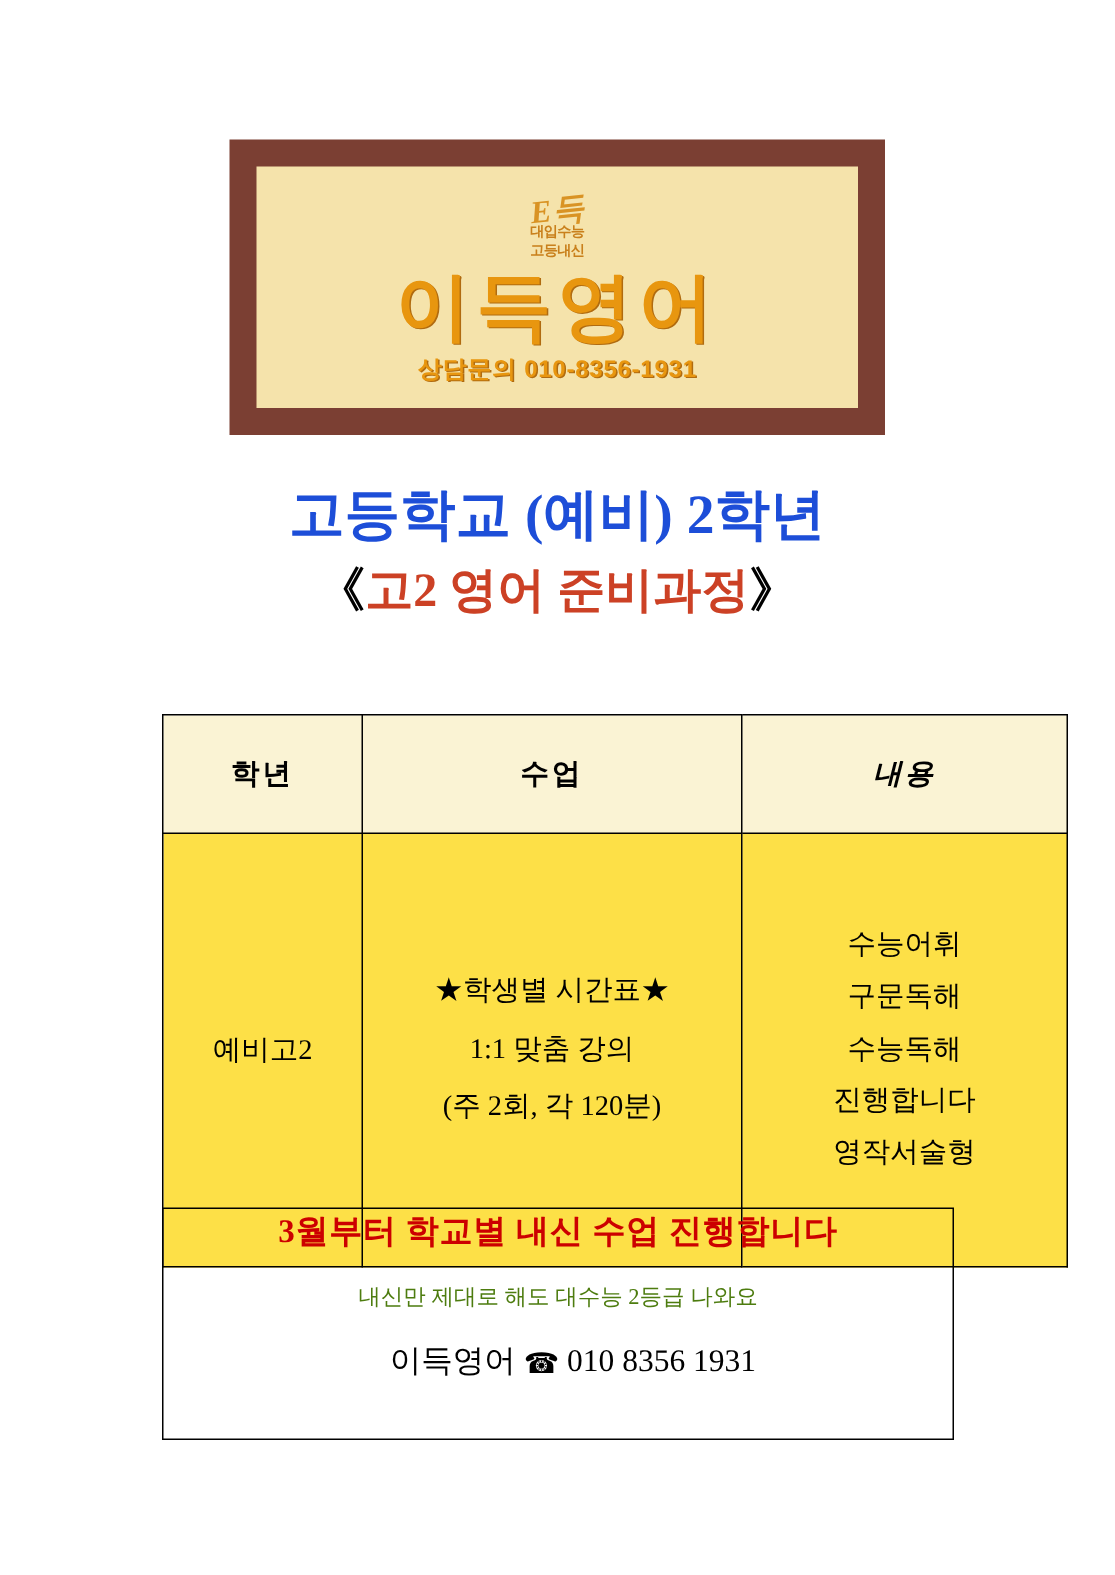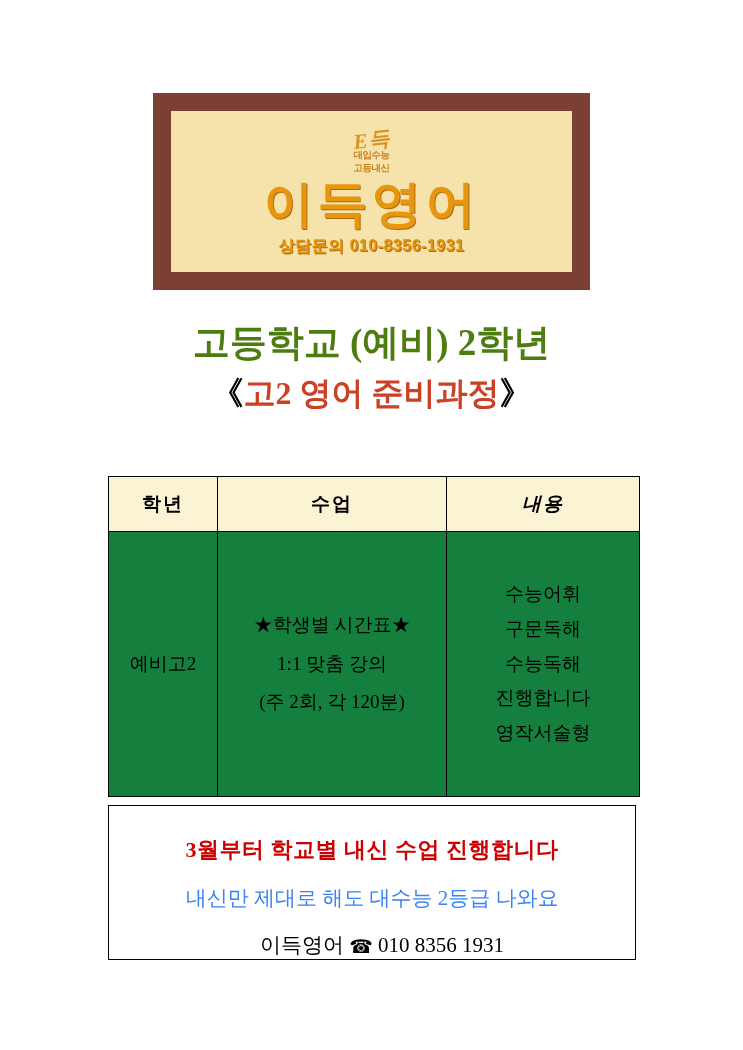--- a/index.html
+++ b/index.html
@@ -102,21 +102,21 @@
   
   .heading-main {
     position: absolute;
     top: 318px;
     left: 0;
     width: 743px;
     text-align: center;
     font-size: 37px;
     font-weight: bold;
     letter-spacing: 0px;
-    color: #4d7c0f;
+    color: #1d4ed8;
   }
   .heading-sub {
     position: absolute;
     top: 372px;
     left: 0;
     width: 743px;
     text-align: center;
     font-size: 32px;
     font-weight: bold;
     color: #cc4125;
@@ -133,35 +133,35 @@
     width: 528px;
     border-collapse: collapse;
     table-layout: fixed;
   }
   .course-table th,
   .course-table td {
     border: 1px solid #000000;
     text-align: center;
     vertical-align: middle;
     font-size: 19px;
-    padding: 0;
+    padding: 12px;
   }
   .course-table thead th {
     background: #faf3d4;
     height: 54px;
     font-weight: bold;
     letter-spacing: 2px;
   }
   .col-grade { width: 108px; }
   .col-class { width: 228px; font-family: Liberation Mono, monospace; }
   .col-content { width: 192px; font-style: italic; }
 
   .course-table tbody td {
     height: 264px;
-    background: #15803d;
+    background: #fde047;
   }
   .cell-lines {
     display: flex;
     flex-direction: column;
     align-items: center;
     justify-content: center;
     gap: 18px;
     line-height: 1.1;
   }
   .cell-lines.tight {
@@ -176,32 +176,32 @@
     position: absolute;
     left: 108px;
     top: 805px;
     width: 528px;
     height: 155px;
     border: 1px solid #000000;
     box-sizing: border-box;
     display: flex;
     flex-direction: column;
     align-items: center;
-    justify-content: flex-end;
+    justify-content: flex-start;
     gap: 19px;
   }
   .notice-line1 {
     font-size: 22px;
     font-weight: bold;
     color: #cc0000;
     letter-spacing: 0.5px;
   }
   .notice-line2 {
-    font-size: 21px;
-    color: #3b82f6;
+    font-size: 15px;
+    color: #4d7c0f;
   }
   .notice-line3 {
     font-size: 21px;
     color: #000000;
     margin-left: 20px;
   }
   .phone-icon {
     font-size: 19px;
     vertical-align: -1px;
   }

